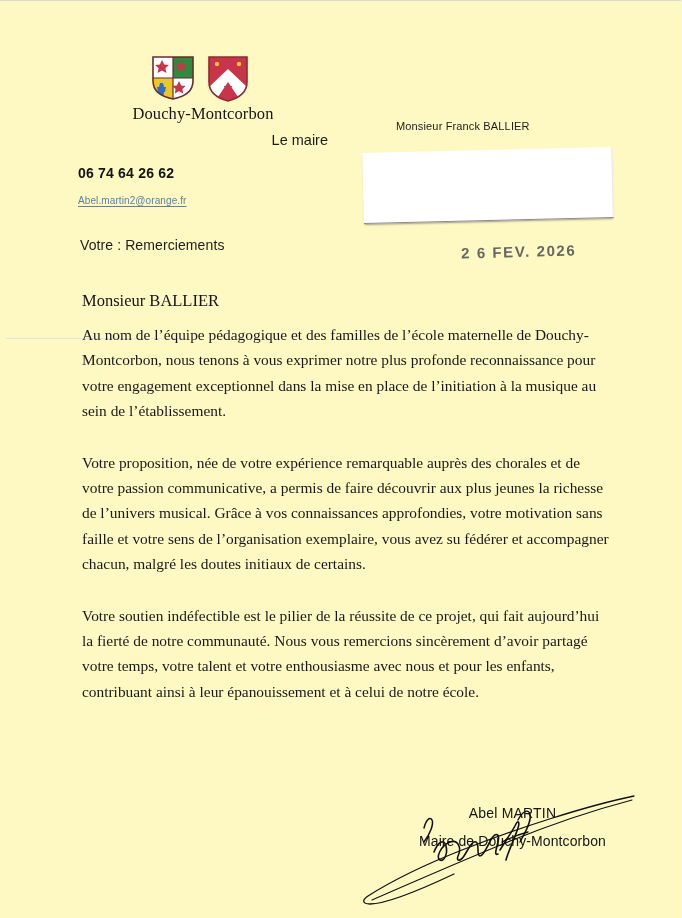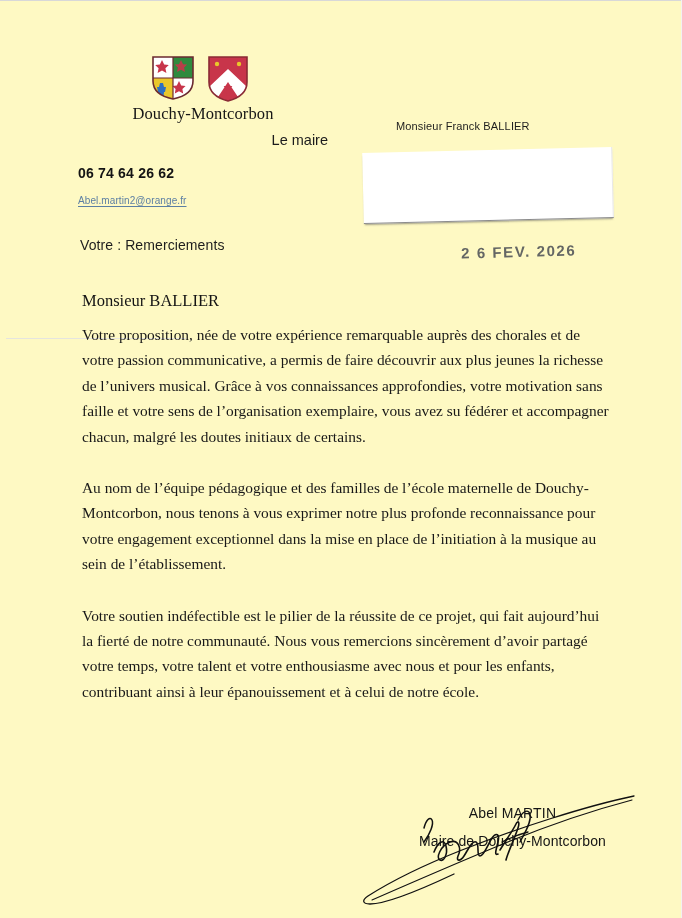--- a/index.html
+++ b/index.html
@@ -272,22 +272,22 @@
   <div id="recipient">Monsieur Franck BALLIER</div>
   <div id="overlay-note"></div>
 
   <div id="subject">Votre : Remerciements</div>
 
   <div id="date-stamp">2 6 FEV. 2026</div>
 
   <div id="salutation">Monsieur BALLIER</div>
 
   <div id="body-text">
+    <p>Au nom de l’équipe pédagogique et des familles de l’école maternelle de Douchy-Montcorbon, nous tenons à vous exprimer notre plus profonde reconnaissance pour votre engagement exceptionnel dans la mise en place de l’initiation à la musique au sein de l’établissement.</p>
     <p>Votre proposition, née de votre expérience remarquable auprès des chorales et de votre passion communicative, a permis de faire découvrir aux plus jeunes la richesse de l’univers musical. Grâce à vos connaissances approfondies, votre motivation sans faille et votre sens de l’organisation exemplaire, vous avez su fédérer et accompagner chacun, malgré les doutes initiaux de certains.</p>
-    <p>Au nom de l’équipe pédagogique et des familles de l’école maternelle de Douchy-Montcorbon, nous tenons à vous exprimer notre plus profonde reconnaissance pour votre engagement exceptionnel dans la mise en place de l’initiation à la musique au sein de l’établissement.</p>
     <p>Votre soutien indéfectible est le pilier de la réussite de ce projet, qui fait aujourd’hui la fierté de notre communauté. Nous vous remercions sincèrement d’avoir partagé votre temps, votre talent et votre enthousiasme avec nous et pour les enfants, contribuant ainsi à leur épanouissement et à celui de notre école.</p>
   </div>
 
   <div id="signature-block">
     <div class="sig-name">Abel MARTIN</div>
     <div class="sig-title">Maire de Douchy-Montcorbon</div>
   </div>
 
   <svg id="signature-mark" viewBox="0 0 300 120">
     <g fill="none" stroke="#111111" stroke-linecap="round" stroke-linejoin="round">

